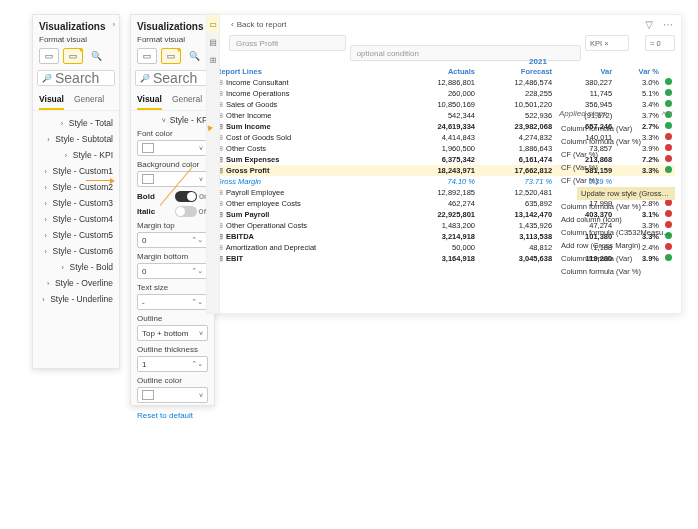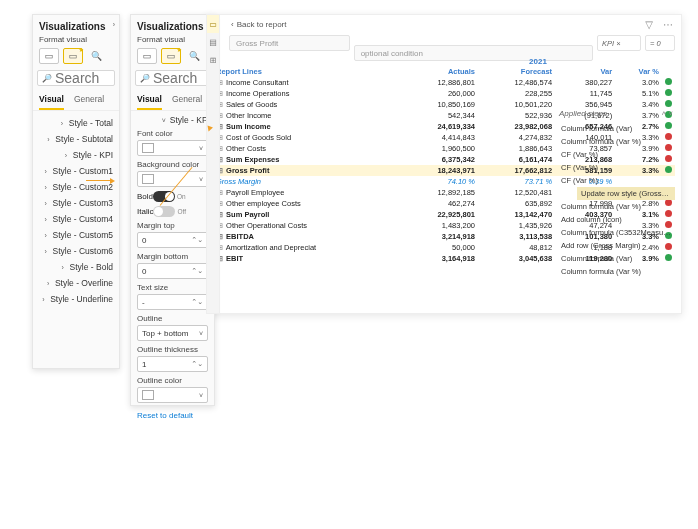--- a/index.html
+++ b/index.html
@@ -28,21 +28,21 @@
   .style-list { padding: 4px 2px 6px; }
   .style-item { display: flex; align-items: center; padding: 3px 4px; font-size: 8.5px; color: #333; cursor: pointer; justify-content: flex-end; }
   .style-item .chev { width: 8px; font-size: 7px; color: #666; }
 
   
   .form-group { padding: 2px 6px 2px 6px; }
   .form-lbl { font-size: 8px; color: #444; margin-bottom: 2px; display:block; }
   .color-sel, .num-in, .sel-in { width: 100%; height: 16px; border: 1px solid #c9c9c9; background: #fff; display:flex; align-items:center; padding: 0 4px; font-size: 8px; color:#333; justify-content: space-between; border-radius:2px; }
   .color-sel .swatch { width: 12px; height: 10px; background: #fff; border:1px solid #aaa; }
   .num-in .arrw, .sel-in .arrw, .color-sel .arrw { font-size: 7px; color: #666; }
-  .toggle-row { display:flex; align-items: center; padding: 2px 6px; font-size: 8px; }
+  .toggle-row { display:flex; justify-content: space-between; align-items: center; padding: 2px 6px; font-size: 8px; font-weight: bold; }
   .tgl { width: 22px; height: 11px; background: #333; border-radius: 6px; position: relative; }
   .tgl.off { background: #cfcfcf; }
   .tgl::after { content:""; position:absolute; width:9px; height:9px; background:#fff; border-radius:50%; top:1px; right:1px; }
   .tgl.off::after { left:1px; right:auto; }
   .tgl-dlbl { font-size:6.5px; color:#888; margin-left:2px; align-self:center; }
   .reset { font-size: 8px; color: #0a7cd5; padding: 6px 6px 4px; cursor:pointer; }
 
   
   .main { position: absolute; left: 206px; top: 14px; width: 476px; height: 300px; background: #fff; border: 1px solid #eee; box-shadow: 0 2px 8px rgba(0,0,0,0.10); z-index:1; }
   .main-top { height: 18px; display:flex; align-items:center; padding: 0 6px; gap:6px; }
@@ -50,21 +50,21 @@
   .main-top .back .ar { font-size:8px; }
   .main-top .spacer { flex:1; }
   .main-top .ticon { font-size:10px; color:#888; padding:0 2px; }
   .lefttabs { position:absolute; left:206px; top:14px; width:14px; height:300px; background:#f4f4f4; border:1px solid #eee; z-index:4; display:flex; flex-direction:column; }
   .lefttabs .lt { height:18px; display:flex; align-items:center; justify-content:center; font-size:8px; color:#777; }
   .lefttabs .lt.sel { background:#fff8d6; color:#a07d00; }
 
   .formula-row { display:flex; height:20px; align-items:center; padding: 0 6px; gap:4px; }
   .fx-field { flex:1; border:1px solid #e2e2e2; background:#f9f9f9; height:16px; font-size:8px; color:#999; display:flex; align-items:center; border-radius:2px; }
   .fx-field .pad { padding: 0 6px; }
-  .fx-side { display:flex; gap:4px;font-style:italic; }
+  .fx-side { display:flex; gap:16px; }
   .fx-small { width:44px; height:16px; border:1px solid #e2e2e2; background:#fff; font-size:7.5px; color:#666; display:flex; align-items:center; justify-content: space-between; padding:0 4px; border-radius:2px; }
 
   .tbl-wrap { padding: 3px 6px 6px; }
   table { width:100%; border-collapse: collapse; font-size:7.5px; }
   th, td { text-align:right; padding: 1px 3px; white-space:nowrap; }
   th { color:#3a7fcf; font-weight:600; }
   th.first, td.first { text-align:left; }
   .period-hdr { text-align:center; font-weight:600; font-size:8px; padding-bottom:0; }
   .bold-row td { font-weight:700; }
   .row-sel td { background:#fff6d6; }

